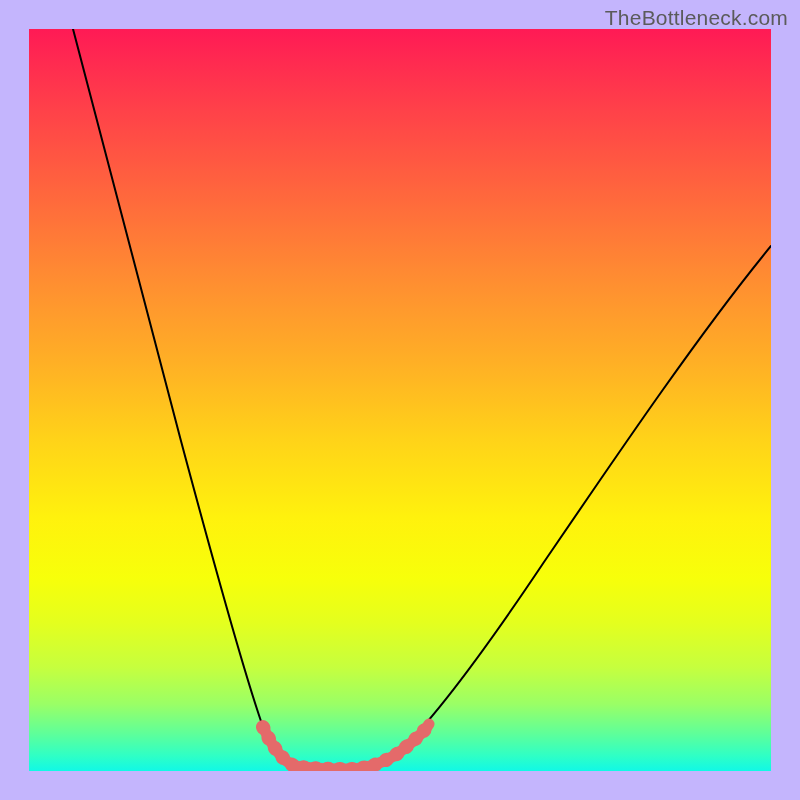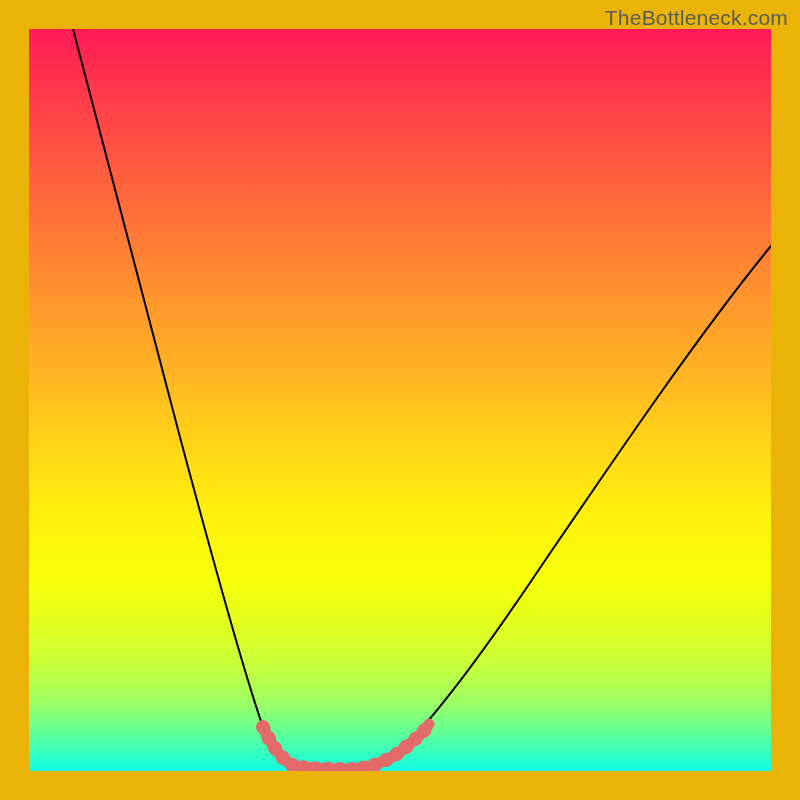--- a/index.html
+++ b/index.html
@@ -9,21 +9,21 @@
     height: 800px;
     background: #000;
     overflow: hidden;
   }
   .frame {
     position: absolute;
     left: 0;
     top: 0;
     width: 800px;
     height: 800px;
-    background: #eab308;
+    background: #c4b5fd;
   }
   .plot {
     position: absolute;
     left: 29px;
     top: 29px;
     width: 742px;
     height: 742px;
     background: linear-gradient(
       to bottom,
       #ff1a55 0%,

